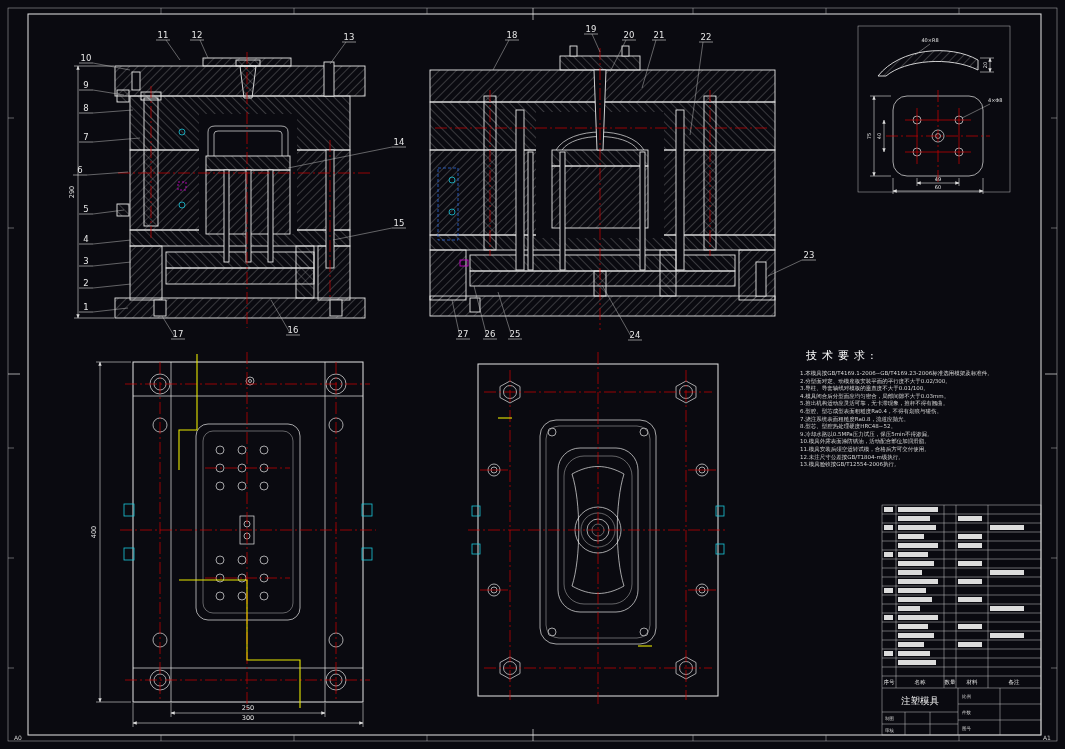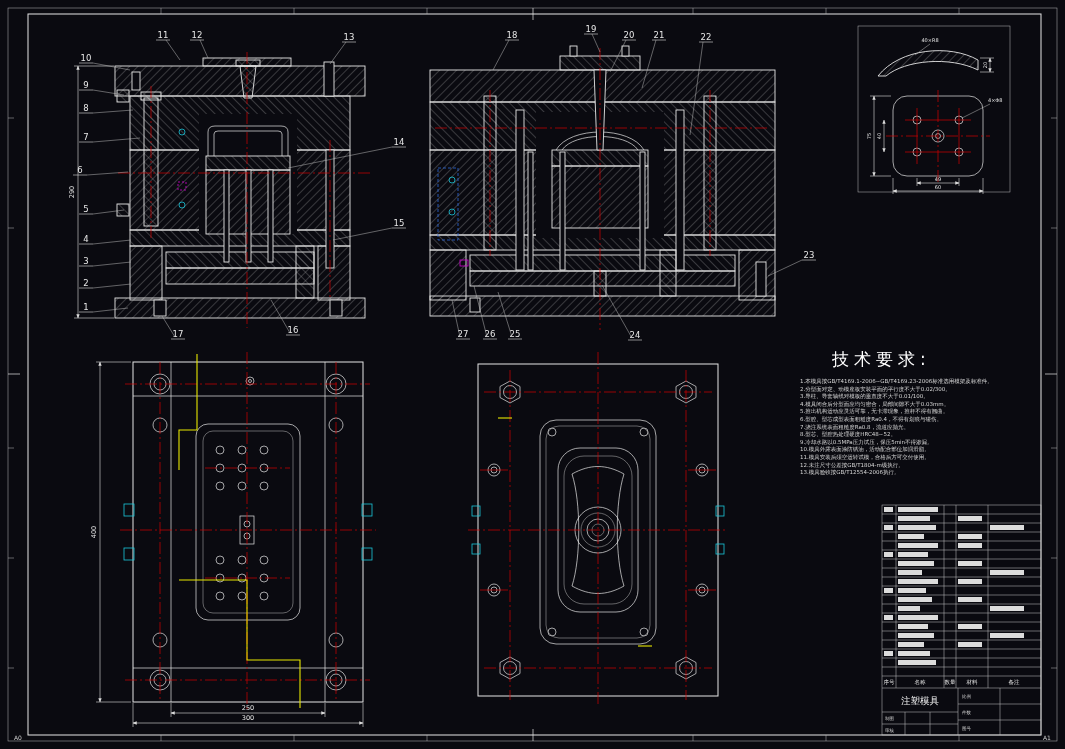--- a/index.html
+++ b/index.html
@@ -23,21 +23,21 @@
   .bar{fill:#dcdcdc}
   .txt{fill:#e8e8e8;font-family:"DejaVu Sans",sans-serif}
   .bno{font-size:8.5px;text-anchor:middle}
   .dt{font-size:6.5px;text-anchor:middle}
   .dts{font-size:5px;text-anchor:middle}
   .hdr{font-size:5.5px;text-anchor:middle;fill:#e0e0e0}
   .tb{font-size:9.5px;text-anchor:middle;fill:#f0f0f0}
   .tbs{font-size:4.5px;fill:#d8d8d8}
   .corner{font-size:6px;fill:#cccccc}
   .tech{position:absolute;left:800px;top:348px;width:248px;color:#e8e8e8;}
-  .tech-title{font-size:17px;letter-spacing:5px;color:#fff;margin:0 0 7px 32px;}
+  .tech-title{font-size:11px;letter-spacing:5px;color:#fff;margin:0 0 7px 6px;}
   .tech-line{font-size:5.5px;line-height:7.6px;white-space:nowrap;overflow:hidden;color:#d6d6d6;}
 </style>
 </head>
 <body>
 
 <div class="canvas">
 <svg width="1065" height="749" viewBox="0 0 1065 749">
   <defs>
     <pattern id="h1" width="6" height="6" patternUnits="userSpaceOnUse" patternTransform="rotate(45)">
       <line x1="0" y1="0" x2="0" y2="6" stroke="#c8c8c8" stroke-width="0.5"></line>

